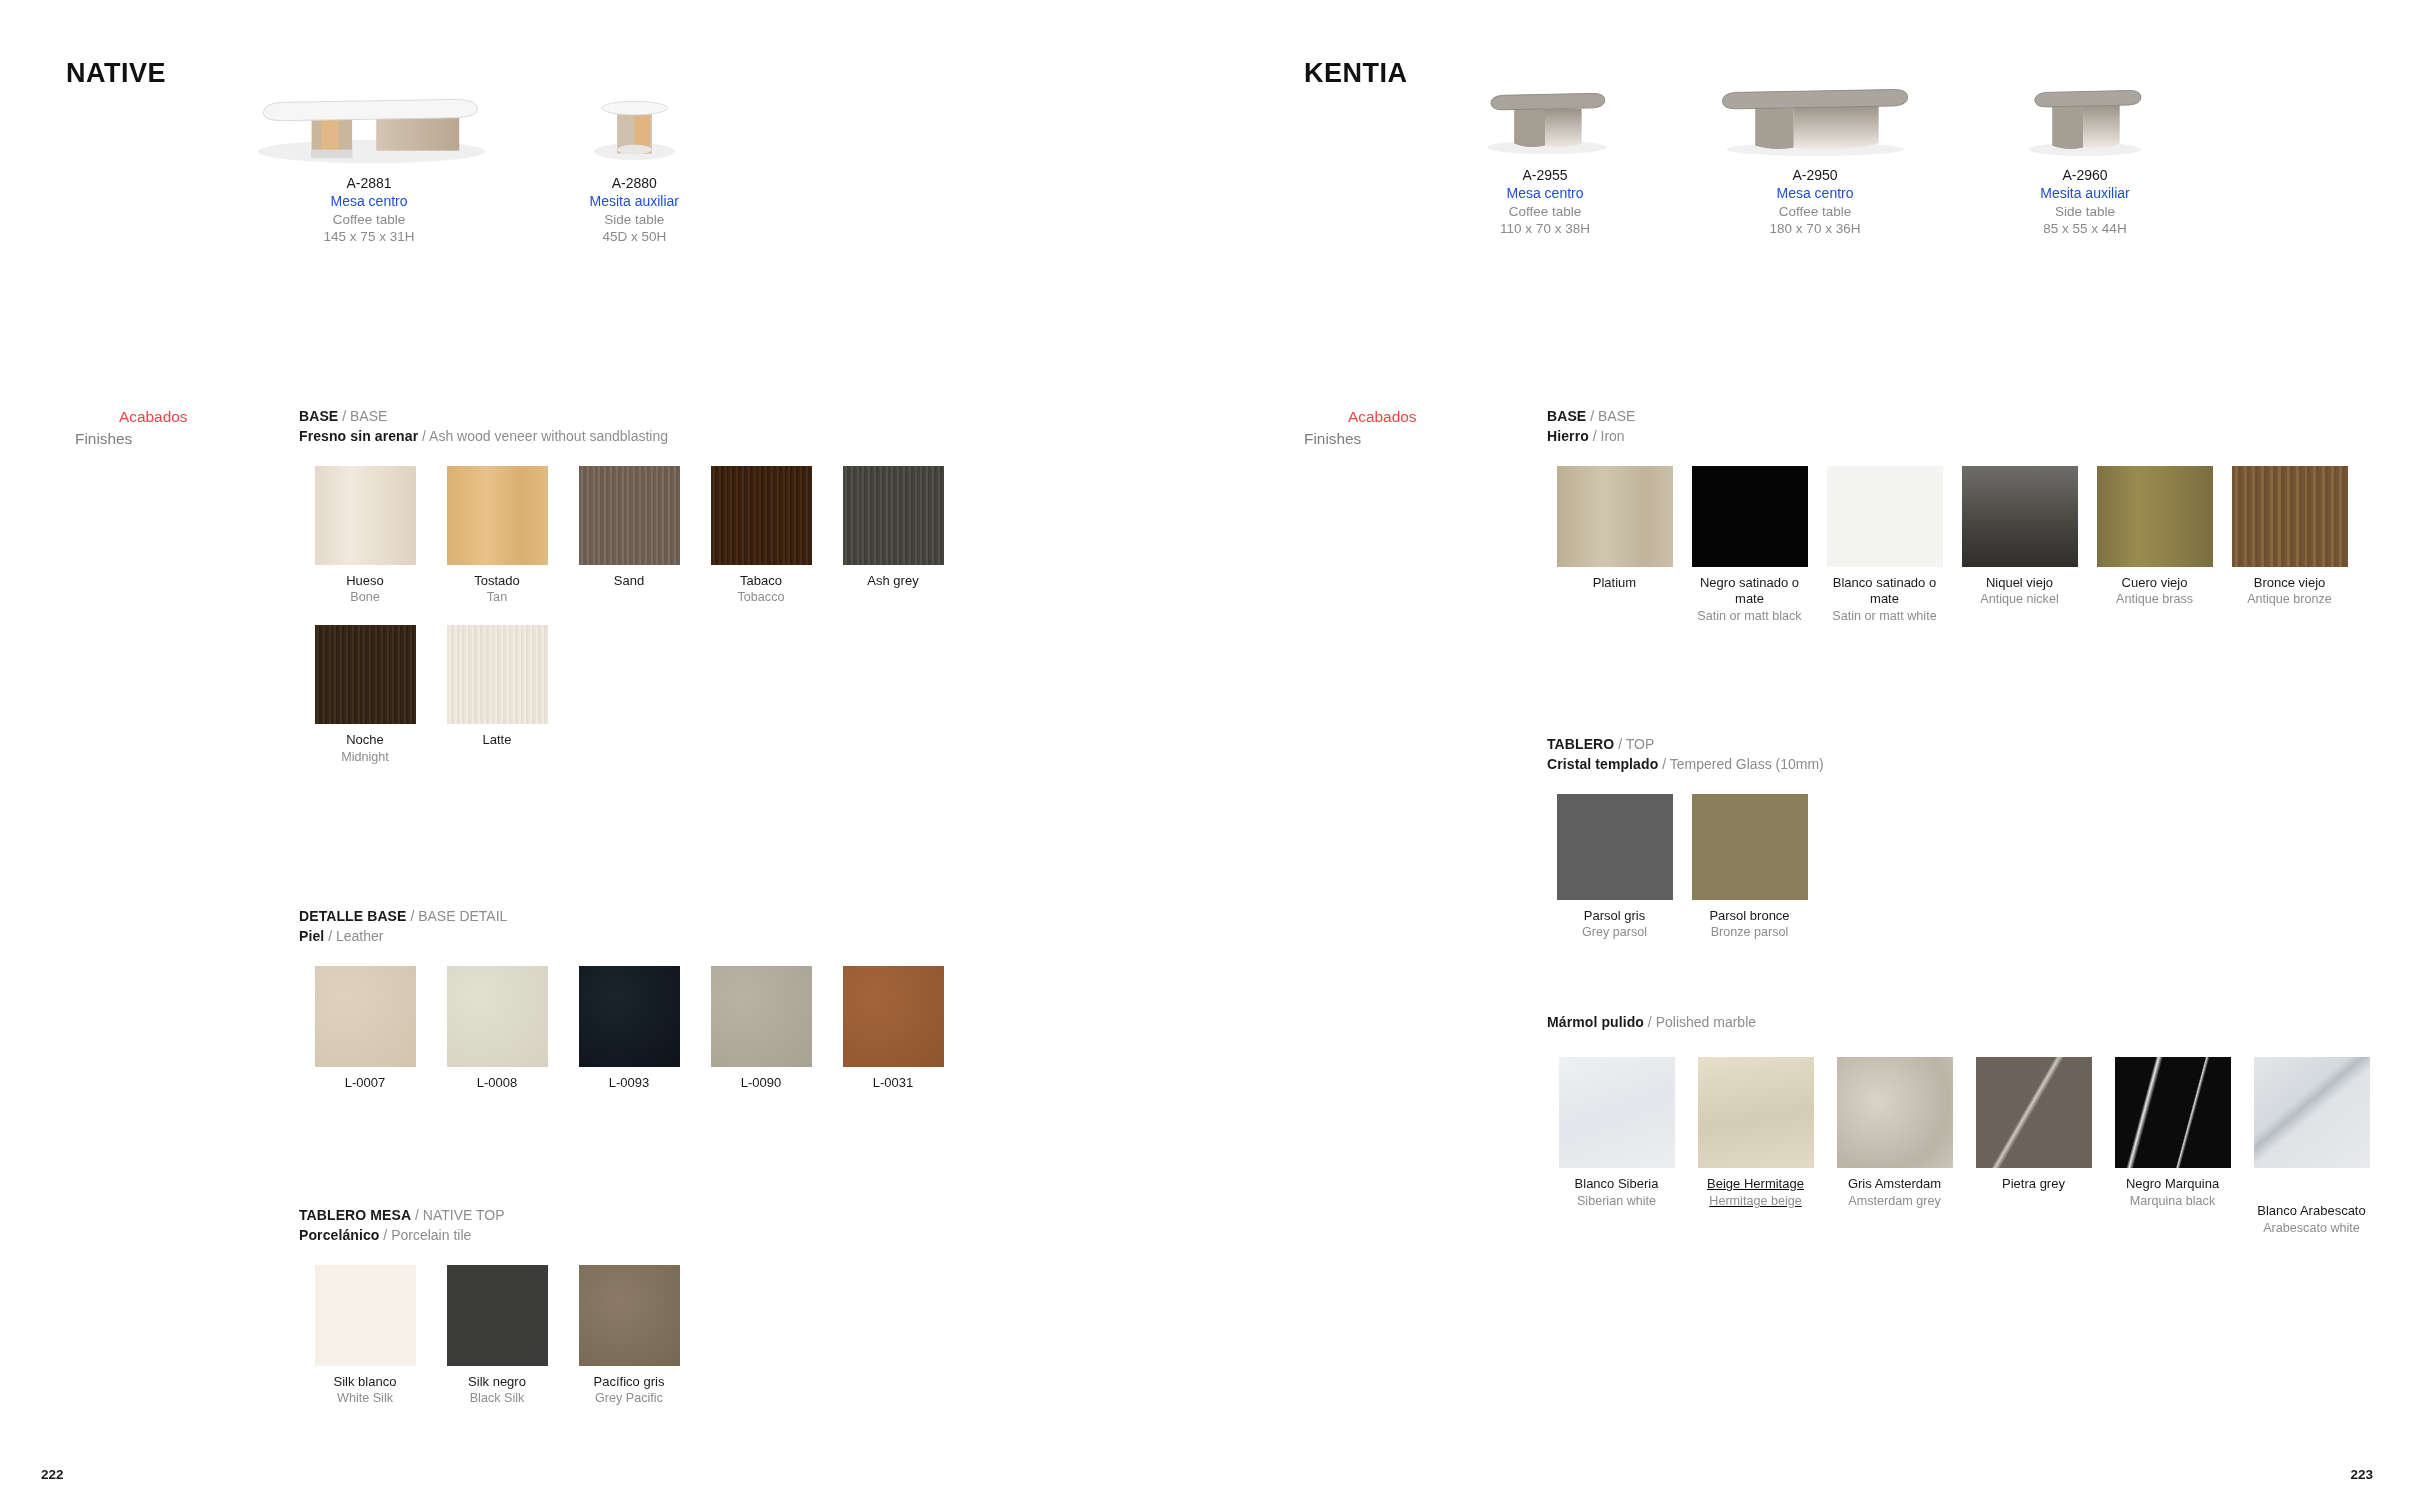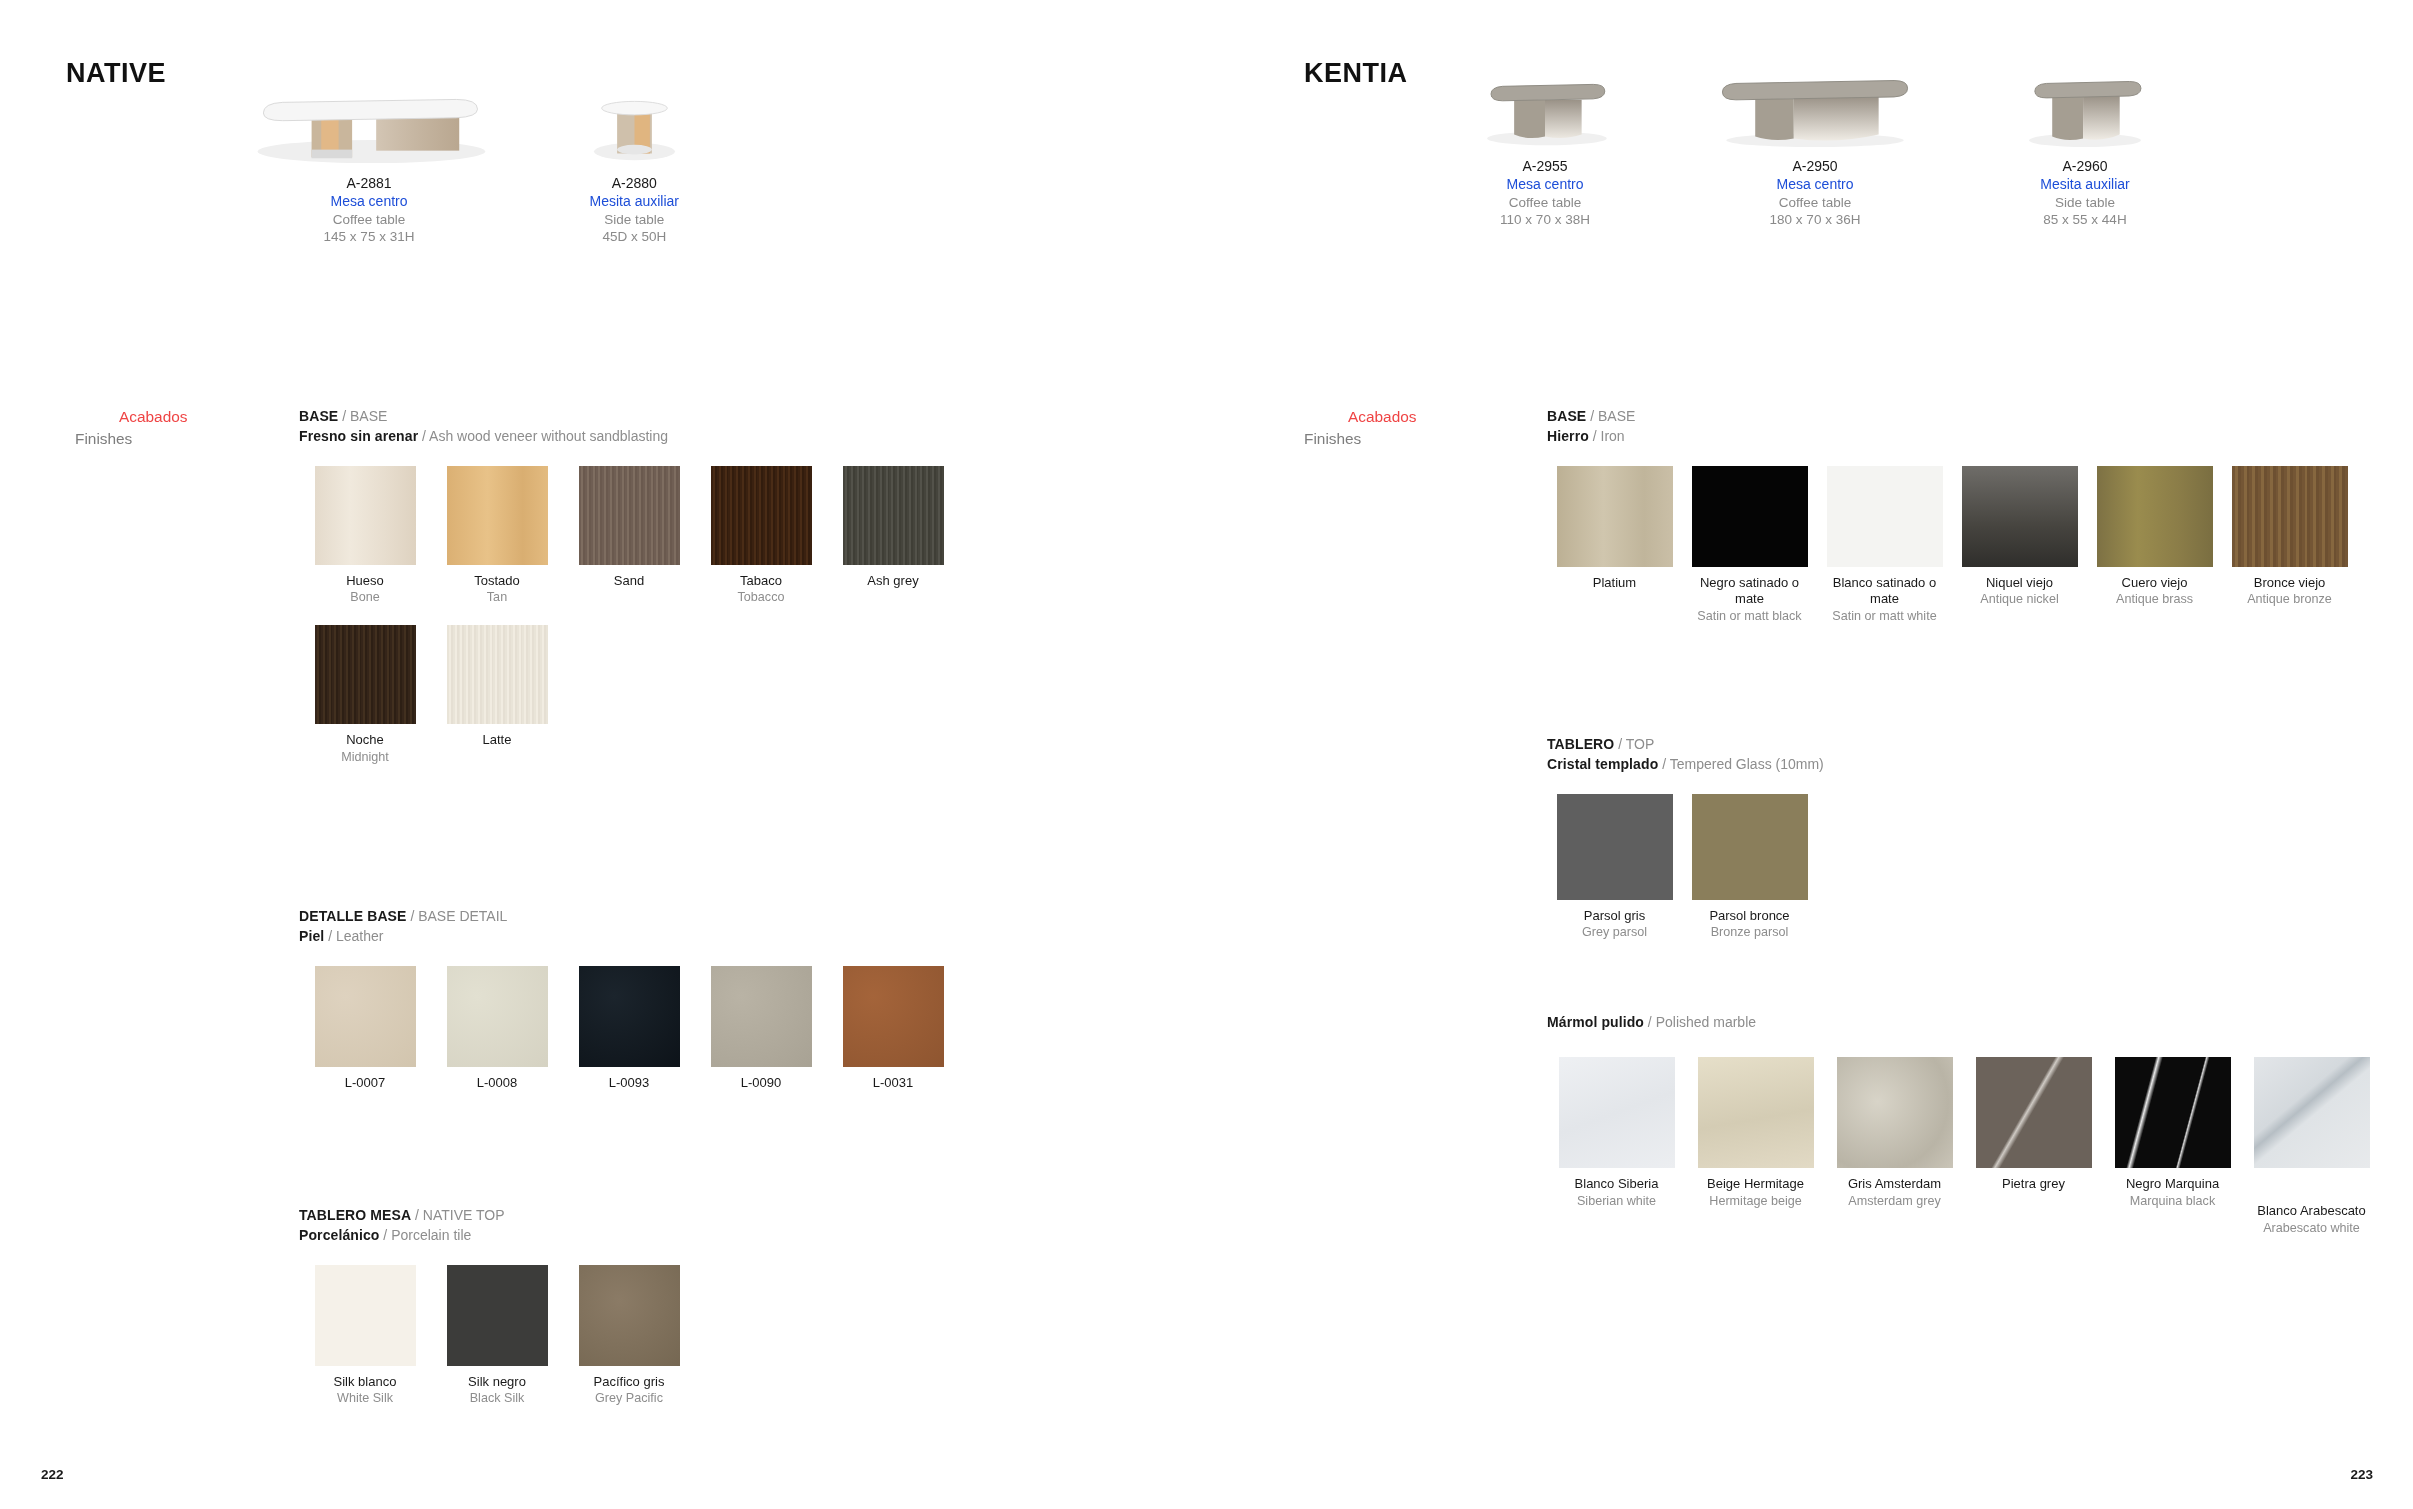--- a/index.html
+++ b/index.html
@@ -254,21 +254,21 @@
       </div>
     </div>
 
     <div class="page-num page-num-left">222</div>
   </div>
 
   <div class="page page-right">
 
     <div class="brand-title" style="left:97px; top:58px;">KENTIA</div>
 
-    <div class="product-row" style="left:203px; top:65px;">
+    <div class="product-row" style="left:203px; top:74px;">
 
       <div class="product" style="width:270px;">
         <svg class="product-art" width="270" height="87" viewBox="0 0 280 90">
           <ellipse cx="142" cy="76" rx="62" ry="7" fill="#f0f0f0"></ellipse>
           <path d="M108 36 L108 72 Q122 78 140 74 L140 36 Z" fill="#a59e92"></path>
           <path d="M140 36 L140 74 Q160 78 178 72 L178 36 Z" fill="url(#kg1)"></path>
           <defs>
             <linearGradient id="kg1" x1="0" y1="0" x2="0" y2="1">
               <stop offset="0" stop-color="#9a9287"></stop>
               <stop offset="1" stop-color="#ece8e1"></stop>
@@ -413,21 +413,21 @@
       <div class="swatch-row" style="margin-top:25px;">
         <div class="swatch-cell" style="width:139px;">
           <div class="swatch" style="width:116px;height:111px;background:linear-gradient(160deg,#eef0f3,#e3e6ea 50%,#eceef1);"></div>
           <div class="sw-label" style="width:137px;">
               <div class="sw-es">Blanco Siberia</div>
               <div class="sw-en">Siberian white</div>
             </div>
         </div>
         <div class="swatch-cell" style="width:139px;">
           <div class="swatch" style="width:116px;height:111px;background:linear-gradient(170deg,#e6dfc9,#d4ccb4 55%,#e2dac5);"></div>
-          <div class="sw-label" style="width:139px;">
+          <div class="sw-label" style="width:139px;text-decoration:underline;">
               <div class="sw-es">Beige Hermitage</div>
               <div class="sw-en">Hermitage beige</div>
             </div>
         </div>
         <div class="swatch-cell" style="width:139px;">
           <div class="swatch" style="width:116px;height:111px;background:radial-gradient(circle at 35% 40%,#d8d4c8,#b9b4a6 70%,#cac5b8);"></div>
           <div class="sw-label" style="width:139px;">
               <div class="sw-es">Gris Amsterdam</div>
               <div class="sw-en">Amsterdam grey</div>
             </div>

